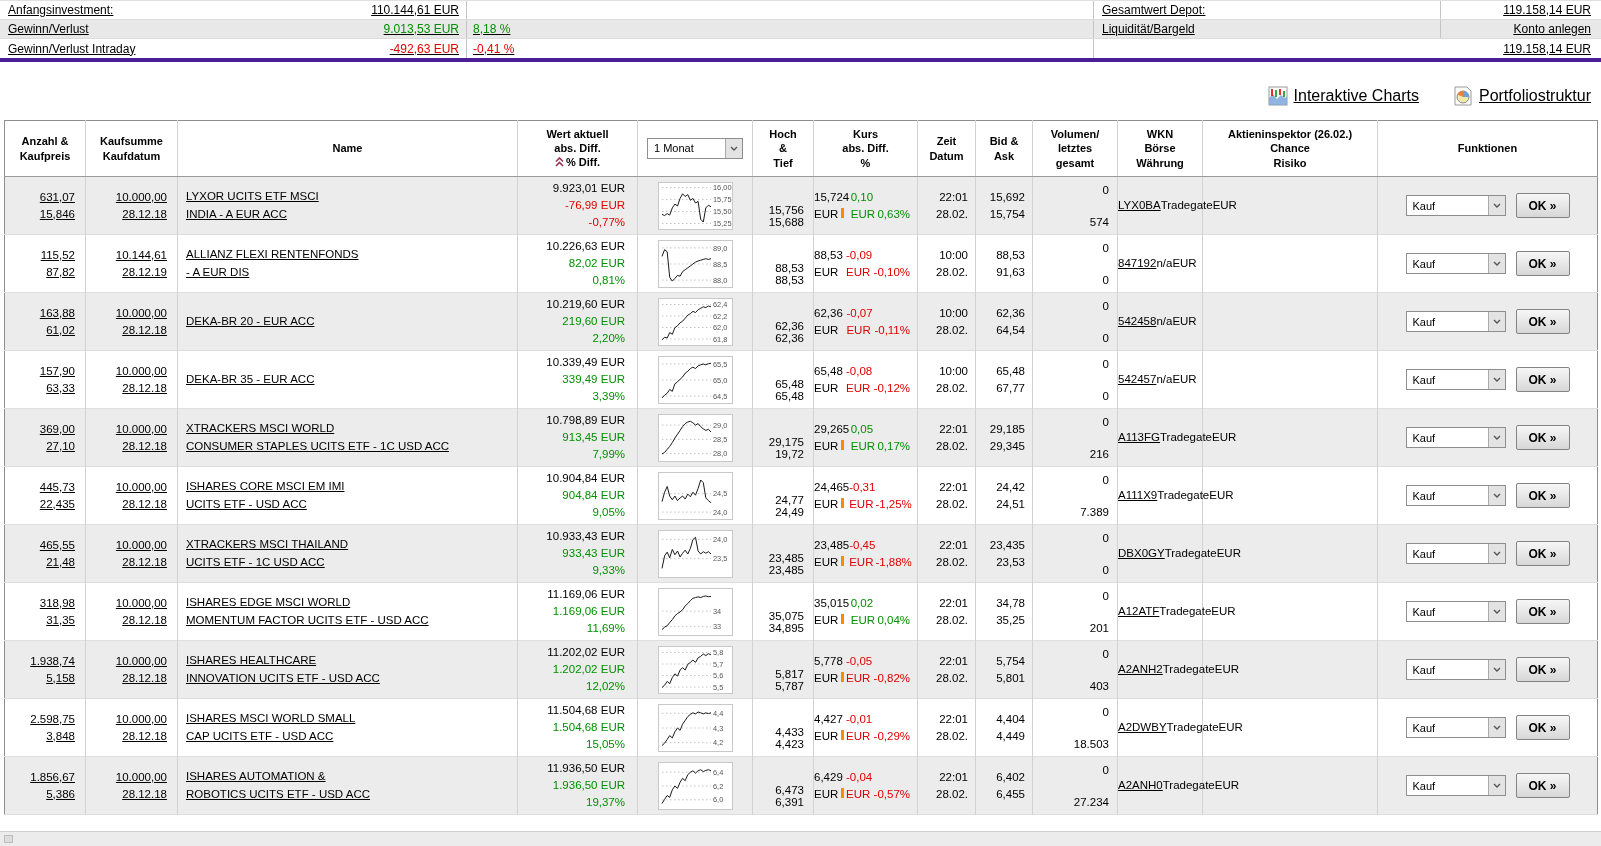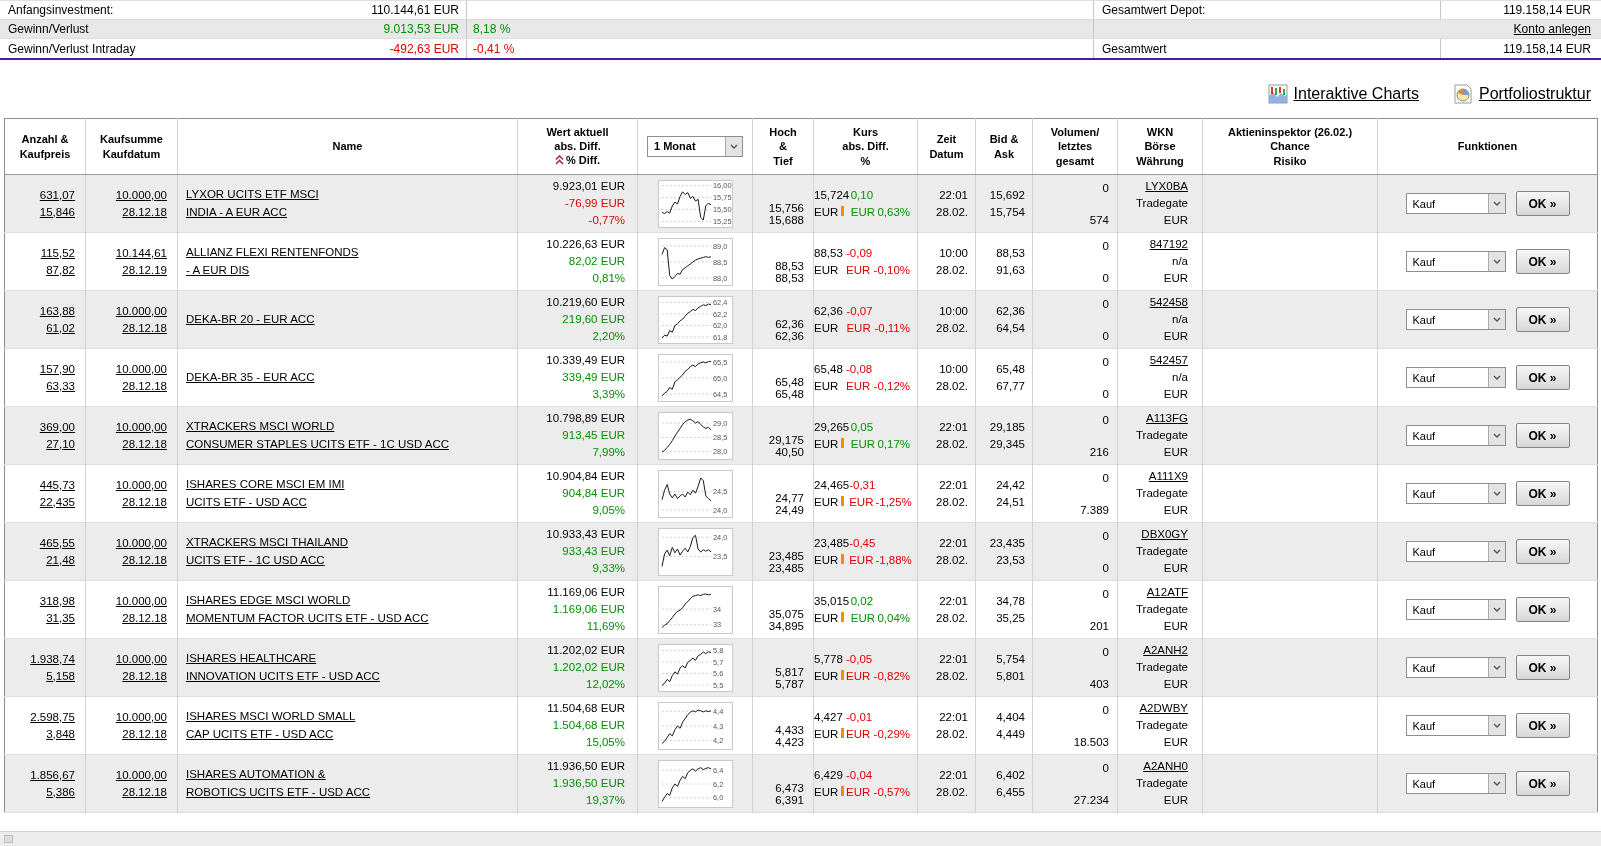--- a/index.html
+++ b/index.html
@@ -1,21 +1,21 @@
 <!DOCTYPE html>
 <html><head>
 <meta charset="utf-8">
 <style>
   * { margin:0; padding:0; box-sizing:border-box; }
   html,body { background:#fff; }
   body { font-family:"Liberation Sans","DejaVu Sans",sans-serif; color:#000; }
   #page { width:1601px; height:846px; position:relative; overflow:hidden; background:#fff; }
 
   
-  .summary { border-top:1px solid #e0e0e0; border-bottom:2px solid #4c1d95; }
+  .summary { border-top:1px solid #e0e0e0; border-bottom:4px solid #4c1d95;text-decoration:underline; }
   .summary-row { display:flex; align-items:center; height:19px; font-size:12px; border-bottom:1px solid #dcdcdc; }
   .summary-row:last-child { border-bottom:none; }
   .summary-row.stripe { background:#e8e8e8; }
   .sum-label { width:300px; padding-left:8px; }
   .sum-value { width:166px; text-align:right; padding-right:7px; }
   .sum-pct   { width:627px; padding-left:6px; border-left:1px solid #c4c4c4; height:100%; display:flex; align-items:center; }
   .sum-rlabel{ width:347px; padding-left:8px; border-left:1px solid #c4c4c4; height:100%; display:flex; align-items:center; }
   .sum-rvalue{ flex:1; text-align:left; padding-right:10px; border-left:1px solid #c4c4c4; height:100%; display:flex; align-items:center; justify-content:flex-end; }
   .pos { color:#009000; }
   .neg { color:#e10000; }
@@ -39,29 +39,29 @@
   .name-cell { padding-left:8px; line-height:1.5; }
   .name-cell a { display:block; color:#000; text-decoration:underline; text-transform:uppercase; }
   .val3 { display:flex; flex-direction:column; align-items:flex-end; padding-right:12px; line-height:1.45; }
   .spark-box { width:75px; height:48px; margin:0 auto; border:1px solid #c8c8c8; background:#fff; }
   .hilo { display:flex; flex-direction:column; justify-content:flex-end; align-items:flex-end; height:44px; padding-right:9px; }
   .kurs3 { display:flex; flex-direction:row; align-items:flex-end; padding-right:7px; line-height:1.45; }
   .kflag { display:inline-block; width:3px; height:10px; background:#ff8a00; margin-left:3px; visibility:hidden; }
   .kflag.on { visibility:visible; }
   .two-c { display:flex; flex-direction:column; align-items:flex-end; padding-right:7px; line-height:1.45; }
   .vol2 { display:flex; flex-direction:column; justify-content:space-between; align-items:flex-end; height:44px; padding-right:8px; }
-  .wkn3 { display:flex; flex-direction:column; align-items:flex-end; padding-right:14px; line-height:1.45; }
+  .wkn3 { display:flex; align-items:flex-end; padding-right:14px; line-height:1.45; }
   .wkn3 a { color:#000; text-decoration:underline; }
 
   
   .sel { display:inline-flex; align-items:stretch; background:#fff; border:1px solid #8e8e8e; height:21px; cursor:pointer; }
   .sel .sel-txt { padding:0 6px; display:flex; align-items:center; font-size:11px; }
   .sel .sel-arrow { width:17px; background:#e3e3e3; border-left:1px solid #aaa; display:flex; align-items:center; justify-content:center; }
   .month-sel { width:96px; }
-  .month-sel .sel-txt { font-weight:bold; flex:1; }
+  .month-sel .sel-txt { font-weight:normal; flex:1; }
   .funk { display:flex; align-items:center; justify-content:center; gap:10px; }
   .funk .sel { width:100px; }
   .funk .sel .sel-txt { flex:1; }
   .ok-btn { min-width:54px; height:25px; border:1px solid #848484; border-radius:2px; background:linear-gradient(#f7f7f7,#d7d7d7); font-family:inherit; font-size:12px; font-weight:bold; cursor:pointer; padding:0 8px; }
   .sort-ico { display:inline-block; margin-right:2px; vertical-align:-1px; }
 
   
   .bottom-strip { position:absolute; left:0; right:0; bottom:0; height:15px; background:#ececec; border-top:1px solid #d0d0d0; }
   .strip-handle { position:absolute; left:4px; top:3px; width:9px; height:8px; background:#dddddd; border:1px solid #bdbdbd; }
 </style>
@@ -75,29 +75,29 @@
       <div class="sum-label">Anfangsinvestment:</div>
       <div class="sum-value">110.144,61 EUR</div>
       <div class="sum-pct"></div>
       <div class="sum-rlabel">Gesamtwert Depot:</div>
       <div class="sum-rvalue">119.158,14 EUR</div>
     </div>
     <div class="summary-row stripe">
       <div class="sum-label">Gewinn/Verlust</div>
       <div class="sum-value pos">9.013,53 EUR</div>
       <div class="sum-pct pos">8,18 %</div>
+      <div class="sum-rlabel">Liquidität/Bargeld</div>
       <div class="sum-rvalue">
           <a class="plain">Konto anlegen</a>
         </div>
     </div>
     <div class="summary-row">
       <div class="sum-label">Gewinn/Verlust Intraday</div>
       <div class="sum-value neg">-492,63 EUR</div>
       <div class="sum-pct neg">-0,41 %</div>
-      <div class="sum-rlabel">Gesamtwert</div>
       <div class="sum-rvalue">119.158,14 EUR</div>
     </div>
   </div>
 
   <div class="top-links">
     <a>
       <span class="icon16">
         <svg width="20" height="20" viewBox="0 0 20 20">
             <rect x="1" y="1" width="18" height="18" fill="#fff" stroke="#9a9a9a"></rect>
             <path d="M1 12 L5 8 L9 13 L13 9 L17 12 L19 10 L19 19 L1 19 Z" fill="#7da7d9" opacity="0.85"></path>
@@ -600,21 +600,21 @@
                 <line x1="3" y1="24.4" x2="52" y2="24.4" stroke="#c4c4c4" stroke-width="1" stroke-dasharray="1.5,2.5"></line>
                 <text x="54" y="27" font-size="7.4" fill="#555" font-family="Liberation Sans, sans-serif">28,5</text>
                 <line x1="3" y1="38.6" x2="52" y2="38.6" stroke="#c4c4c4" stroke-width="1" stroke-dasharray="1.5,2.5"></line>
                 <text x="54" y="41.2" font-size="7.4" fill="#555" font-family="Liberation Sans, sans-serif">28,0</text>
                 <polyline points="3.0,39.0 5.6,37.4 8.2,34.4 10.7,31.4 13.3,27.6 15.9,23.0 18.5,19.2 21.1,15.4 23.6,11.6 26.2,8.6 28.8,7.0 31.4,6.3 33.9,7.8 36.5,10.1 39.1,8.6 41.7,11.6 44.3,13.9 46.8,15.4 49.4,14.3 52.0,16.9" fill="none" stroke="#1a1a1a" stroke-width="1"></polyline>
               </svg></div>
           </td>
           <td>
             <div class="hilo">
               <span>29,175</span>
-              <span>40,50</span>
+              <span>19,72</span>
             </div>
           </td>
           <td>
             <div class="kurs3">
               <span><span>29,265 EUR</span><span class="kflag on"></span></span>
               <span class="pos">0,05 EUR</span>
               <span class="pos">0,17%</span>
             </div>
           </td>
           <td>

